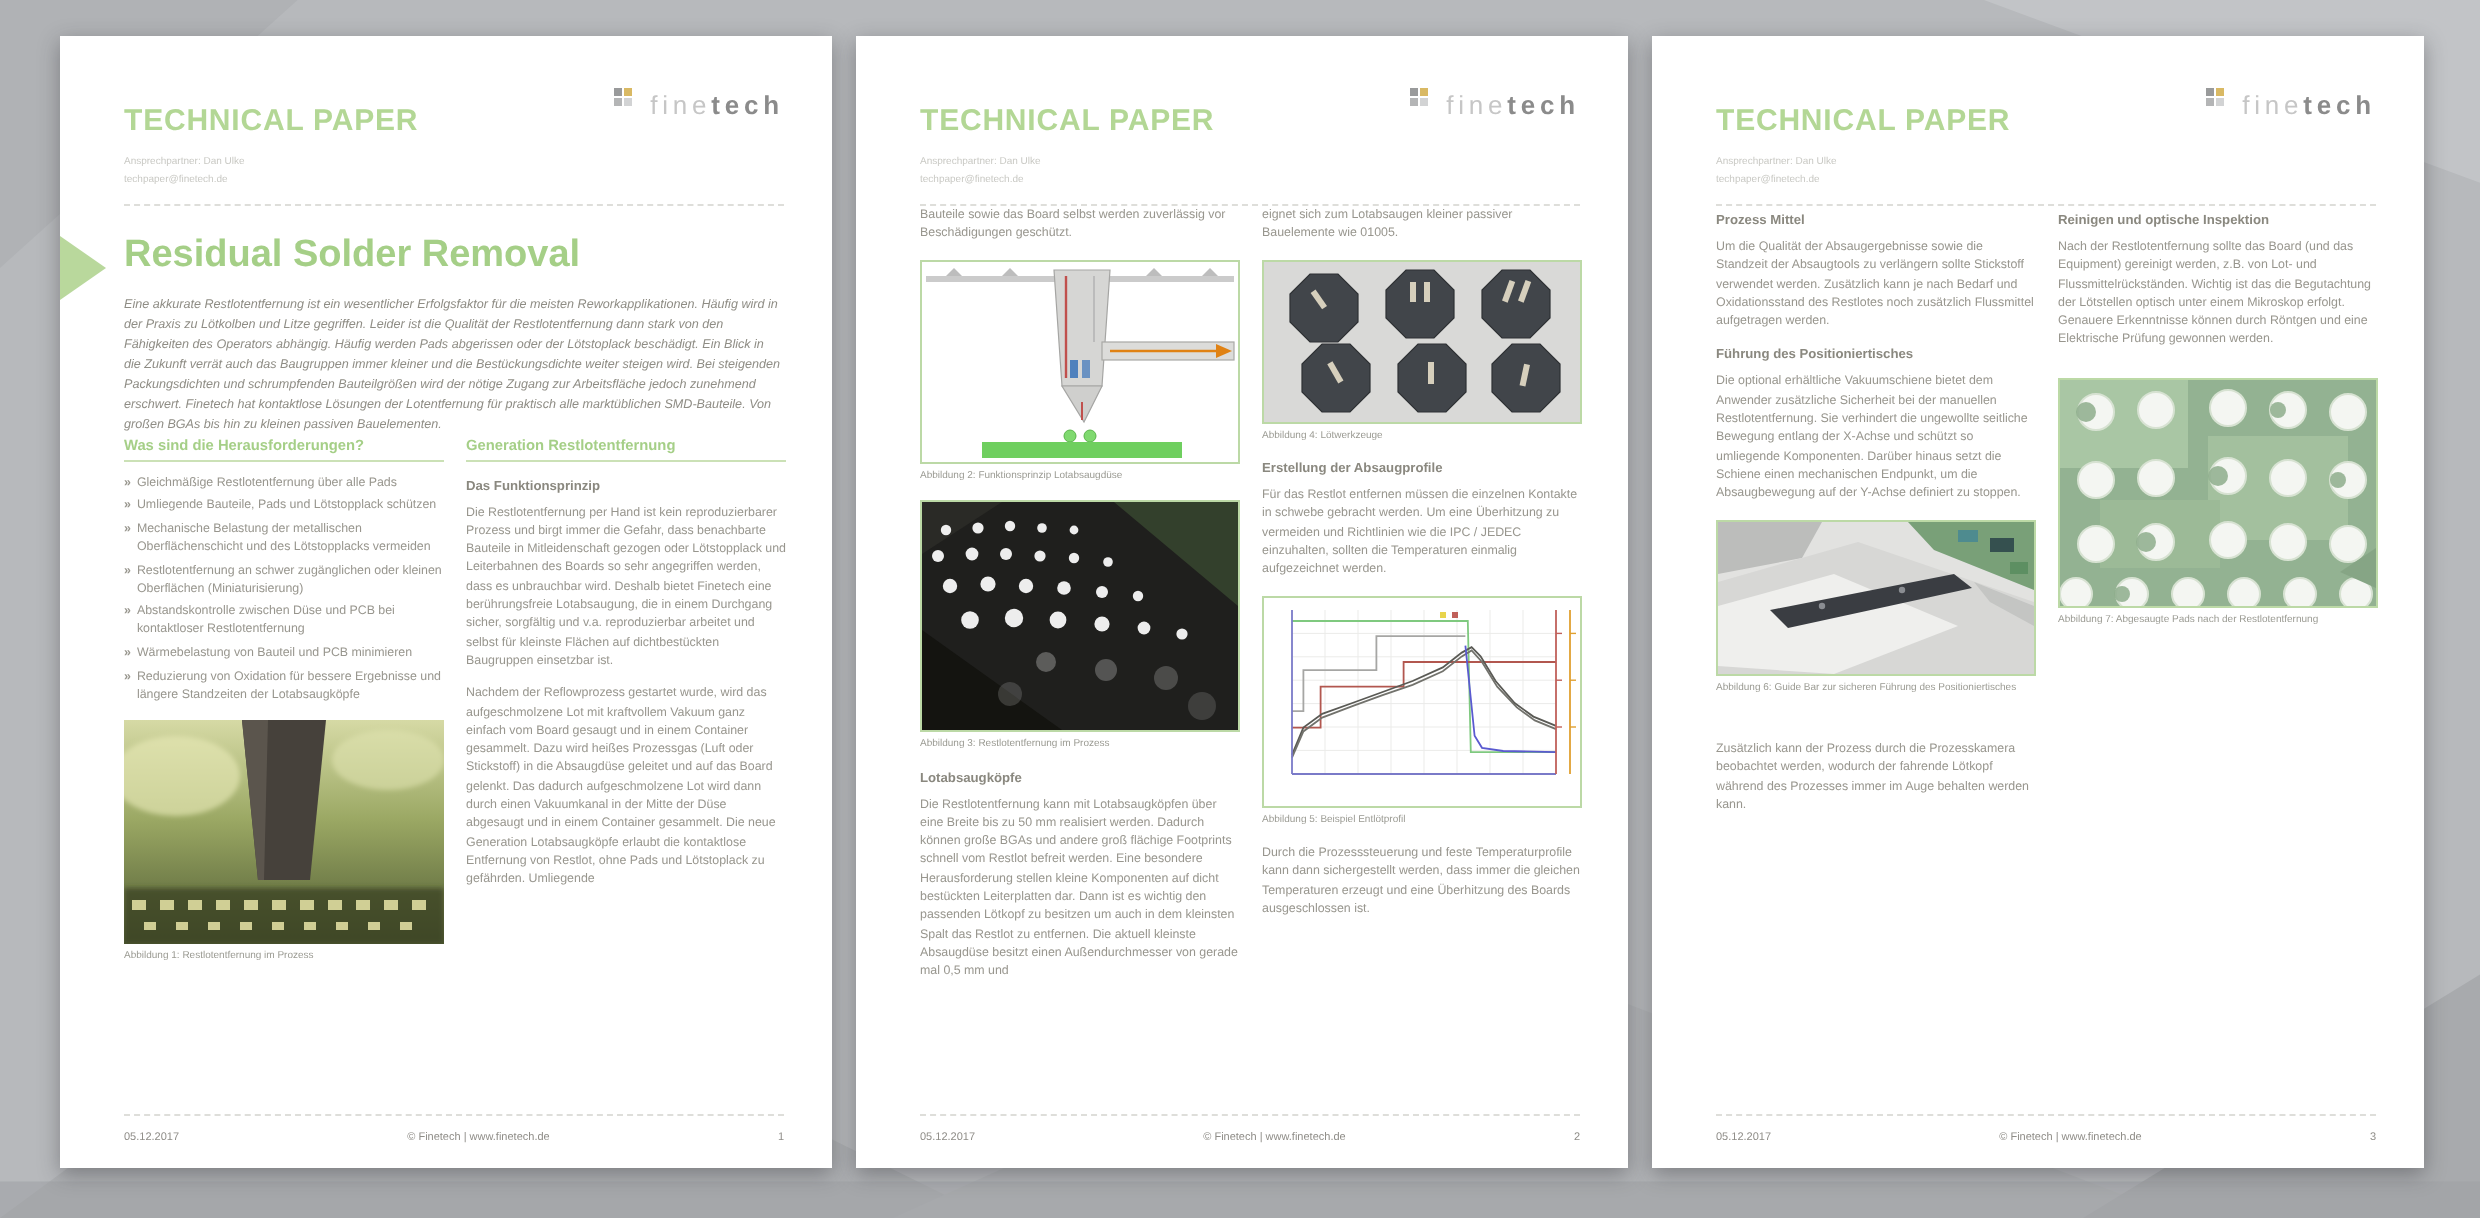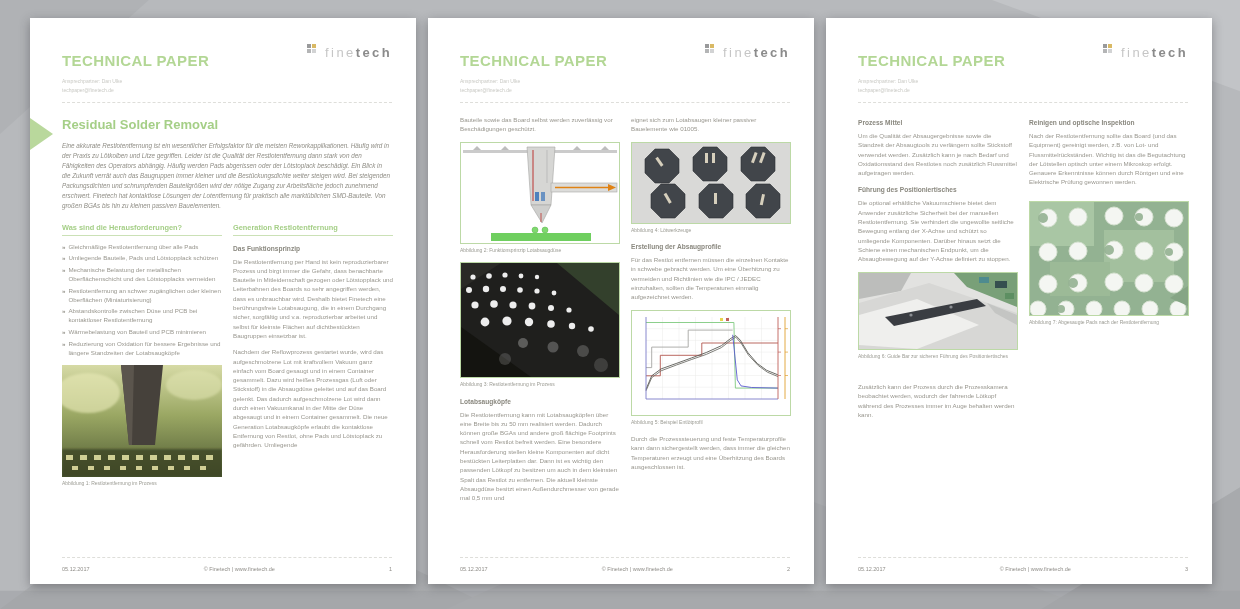--- a/index.html
+++ b/index.html
@@ -24,24 +24,24 @@
   .logo-squares i{width:4px;height:4px;display:block;}
   .sq1{background:#999a9b;}.sq2{background:#d9b964;}.sq3{background:#b4b5b6;}.sq4{background:#d2d3d4;}
   .logo-text{font-size:13px;letter-spacing:2.4px;color:#c6c6c6;margin-left:9px;margin-top:1px;}
   .logo-text b{color:#8b8b8b;font-weight:bold;}
 
   .contact{margin-top:8px;font-size:5px;line-height:1.8;color:#c9c9c4;}
   .divider{border-bottom:1px dashed #dedeDA;margin-top:7px;}
 
   .arrow{position:absolute;left:0;top:100px;width:0;height:0;border-top:16px solid transparent;border-bottom:16px solid transparent;border-left:23px solid #b9d89c;}
 
-  .doc-title{margin-top:14px;font-size:13px;font-weight:bold;color:#a5cf87;}
+  .doc-title{margin-top:14px;font-size:19px;font-weight:bold;color:#a5cf87;}
   .intro{margin-top:9px;font-size:6.3px;font-style:italic;color:#8f8d85;line-height:1.58;}
 
-  .cols{display:flex;gap:11px;margin-top:12px;}
+  .cols{display:flex;gap:11px;}
   .col{width:160px;flex:0 0 160px;}
   .colhead{font-size:7.4px;font-weight:bold;color:#a5cf87;border-bottom:1px solid #cbe1b6;padding-bottom:3px;margin-bottom:7px;}
   .sub{font-size:6.6px;font-weight:bold;color:#8a887f;margin:9px 0 5px 0;}
   .para{font-size:6.2px;color:#98968e;line-height:1.5;margin:0 0 7px 0;}
   ul.blist{list-style:none;margin:0;padding:0;}
   ul.blist li{display:flex;gap:3px;font-size:6.2px;color:#98968e;line-height:1.42;margin-bottom:3px;}
   .bmark{font-weight:bold;flex:0 0 auto;}
   figure{margin:8px 0 0 0;}
   figure svg{display:block;}
   .figbox{border:1px solid #bcd9a6;}

